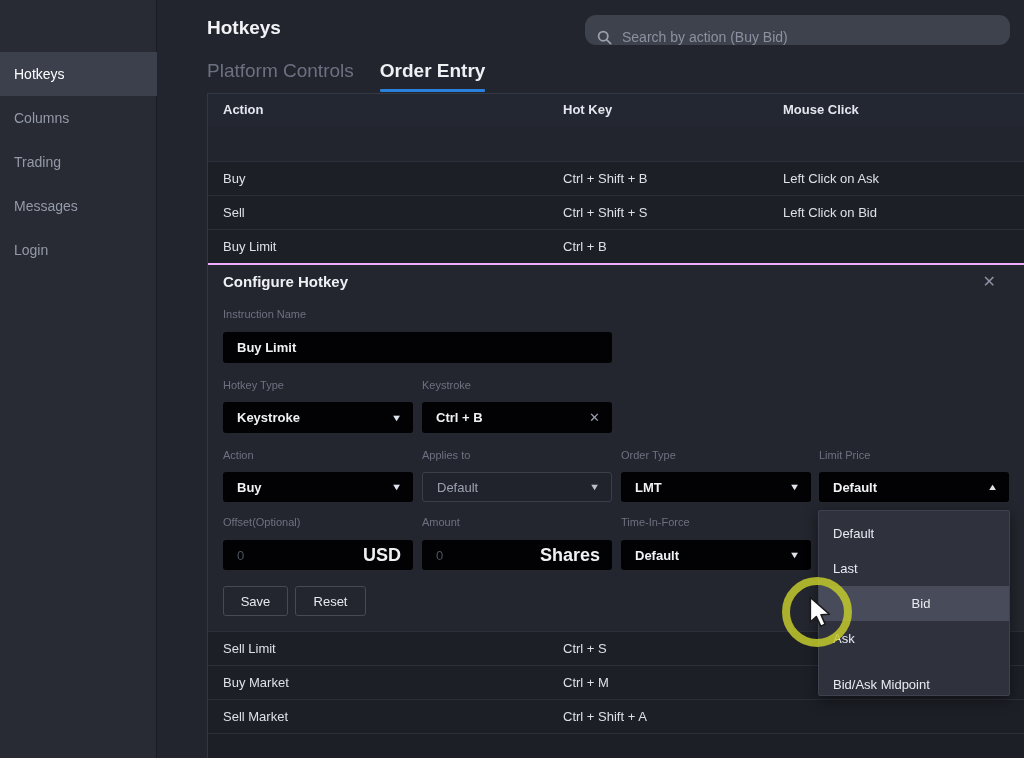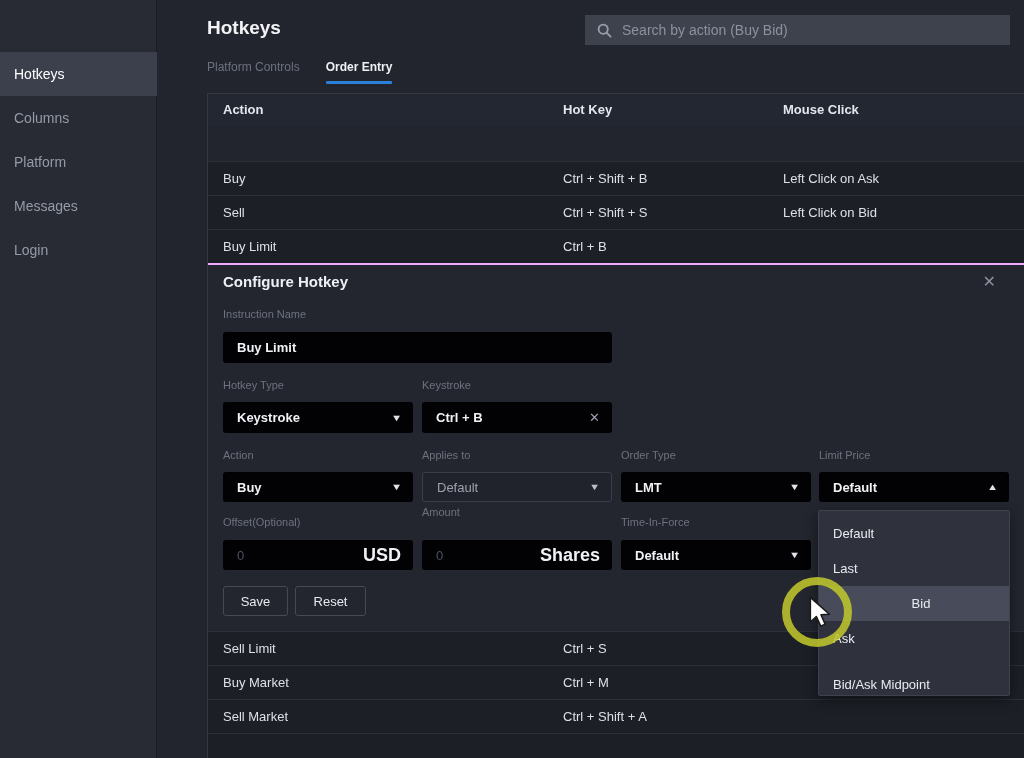--- a/index.html
+++ b/index.html
@@ -24,33 +24,33 @@
   }
   .side-item.selected { background:#3c404c; color:#ffffff; }
 
   
   .page-title {
     position:absolute; left:207px; top:17px;
     font-size:19px; font-weight:700; color:#f2f3f6;
   }
   .search-box {
     position:absolute; left:585px; top:15px; width:425px; height:30px;
-    background:#3e424d; border-radius:0;
-    display:flex; align-items:center; padding:0 12px;
+    background:#3e424d; border-radius:11px;
+    display:flex; align-items:flex-end; padding:0 12px;
   }
   .search-box svg { flex:0 0 auto; margin-right:10px; }
   .search-box input {
     flex:1; background:transparent; border:none; outline:none;
     color:#c9cdd8; font-size:14px; font-family:inherit;
   }
   .search-box input::placeholder { color:#8b91a0; }
 
   
   .tabs { position:absolute; left:207px; top:60px; display:flex; gap:26px; }
-  .tab { font-size:12px; color:#6c7181; padding-bottom:10px; position:relative; cursor:pointer;text-align:right; }
+  .tab { font-size:19px; color:#6c7181; padding-bottom:10px; position:relative; cursor:pointer;text-align:right; }
   .tab.active { color:#eef0f4; font-weight:600; }
   .tab.active::after {
     content:""; position:absolute; left:0; right:0; bottom:0; height:3px;
     background:#2b81da; border-radius:1px;
   }
 
   
   .table-area {
     position:absolute; left:207px; top:93px; width:817px; height:665px;
     border-left:1px solid #343843; border-top:1px solid #343843;padding-left:44px;
@@ -124,21 +124,21 @@
     border:8px solid #c3ca2b; border-radius:50%; opacity:0.85; z-index:20;
   }
   .cursor { position:absolute; left:808px; top:596px; z-index:21; }
 </style>
 </head>
 <body>
 
 <div class="sidebar">
   <div class="side-item selected" style="top:52px">Hotkeys</div>
   <div class="side-item" style="top:96px">Columns</div>
-  <div class="side-item" style="top:140px">Platform</div>
+  <div class="side-item" style="top:140px">Trading</div>
   <div class="side-item" style="top:184px">Messages</div>
   <div class="side-item" style="top:228px">Login</div>
 </div>
 
 <div class="page-title">Hotkeys</div>
 
 <div class="search-box">
   <svg width="15" height="15" viewBox="0 0 15 15">
     <circle cx="6.2" cy="6.2" r="4.6" fill="none" stroke="#9aa0ad" stroke-width="1.8"></circle>
     <line x1="9.8" y1="9.8" x2="13.6" y2="13.6" stroke="#9aa0ad" stroke-width="1.8" stroke-linecap="round"></line>
@@ -212,21 +212,21 @@
     <div class="field" style="left:413px; top:207px; width:190px; height:30px">
       <span class="val">LMT</span>
       <span class="caret">▼</span>
     </div>
     <div class="field" style="left:611px; top:207px; width:190px; height:30px">
       <span class="val">Default</span>
       <span class="caret">▲</span>
     </div>
 
     <div class="flabel" style="left:15px; top:251px">Offset(Optional)</div>
-    <div class="flabel" style="left:214px; top:241px">Amount</div>
+    <div class="flabel" style="left:214px; top:251px">Amount</div>
     <div class="flabel" style="left:413px; top:251px">Time-In-Force</div>
 
     <div class="field" style="left:15px; top:275px; width:190px; height:30px">
       <input type="text" placeholder="0" style="">
       <span class="suffix">USD</span>
     </div>
     <div class="field" style="left:214px; top:275px; width:190px; height:30px">
       <input type="text" placeholder="0" style="">
       <span class="suffix">Shares</span>
     </div>

